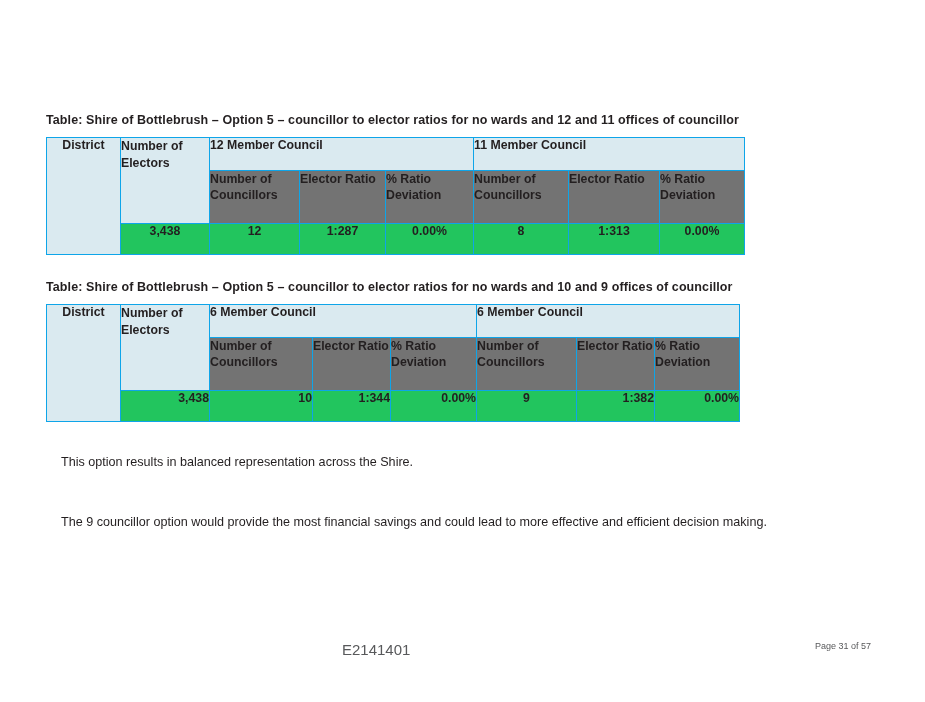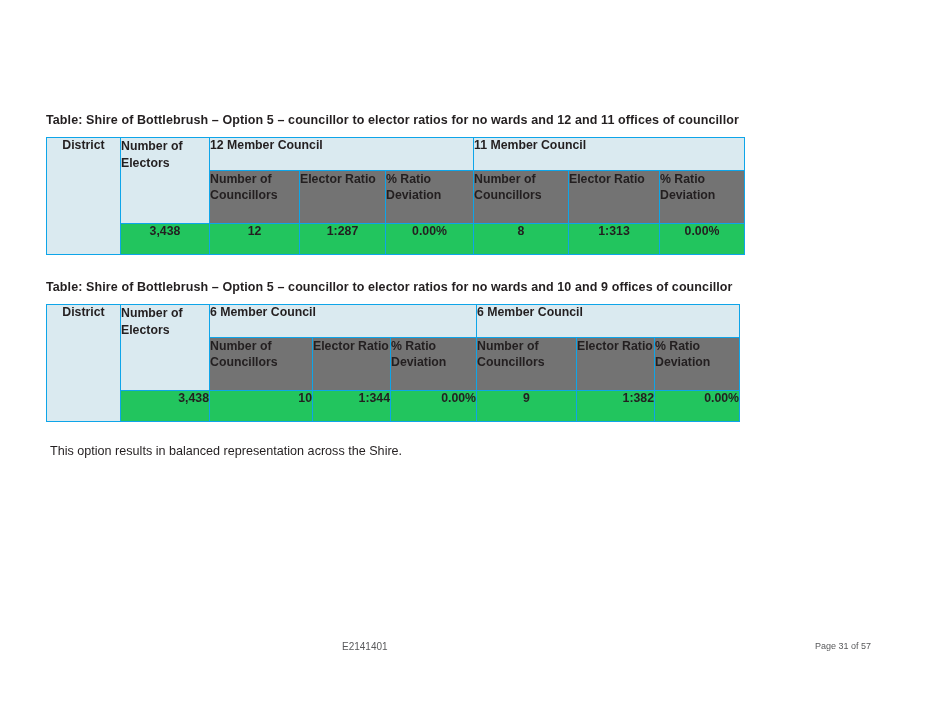--- a/index.html
+++ b/index.html
@@ -99,38 +99,38 @@
   }
   .align-center { text-align: center; }
   .align-right  { text-align: right; padding-right: 16px; }
 
   .row-spacer-cell { height: 52px; }
 
   .body-text {
     font-size: 12.6px;
     line-height: 17px;
     color: #231f20;
-    margin: 4px;
+    margin: 15px;
   }
   .gap-after-table-1 { height: 24px; }
   .gap-after-table-2 { height: 17px; }
   .gap-between-paras { height: 13px; }
 
   .footer {
     position: absolute;
     left: 46px;
     top: 641px;
     width: 833px;
     height: 14px;
   }
   .footer-doc-id {
     position: absolute;
     left: 296px;
     top: 0;
-    font-size: 10px;
+    font-size: 15px;
     color: #58595b;
   }
   .footer-page-number {
     position: absolute;
     right: 8px;
     top: 0;
     font-size: 9px;
     color: #58595b;
     text-align: right;
   }
@@ -223,20 +223,21 @@
         </tr>
       </tbody>
     </table>
 
     <div class="gap-after-table-2"></div>
 
     <p class="body-text">This option results in balanced representation across the Shire.</p>
 
     <div class="gap-between-paras"></div>
 
+    <p class="body-text">The 9 councillor option would provide the most financial savings and could lead to more effective and efficient decision making.</p>
 
   </div>
 
   <div class="footer">
     <span class="footer-doc-id">E2141401</span>
     <span class="footer-page-number">Page 31 of 57</span>
   </div>
 
 </div>
 

